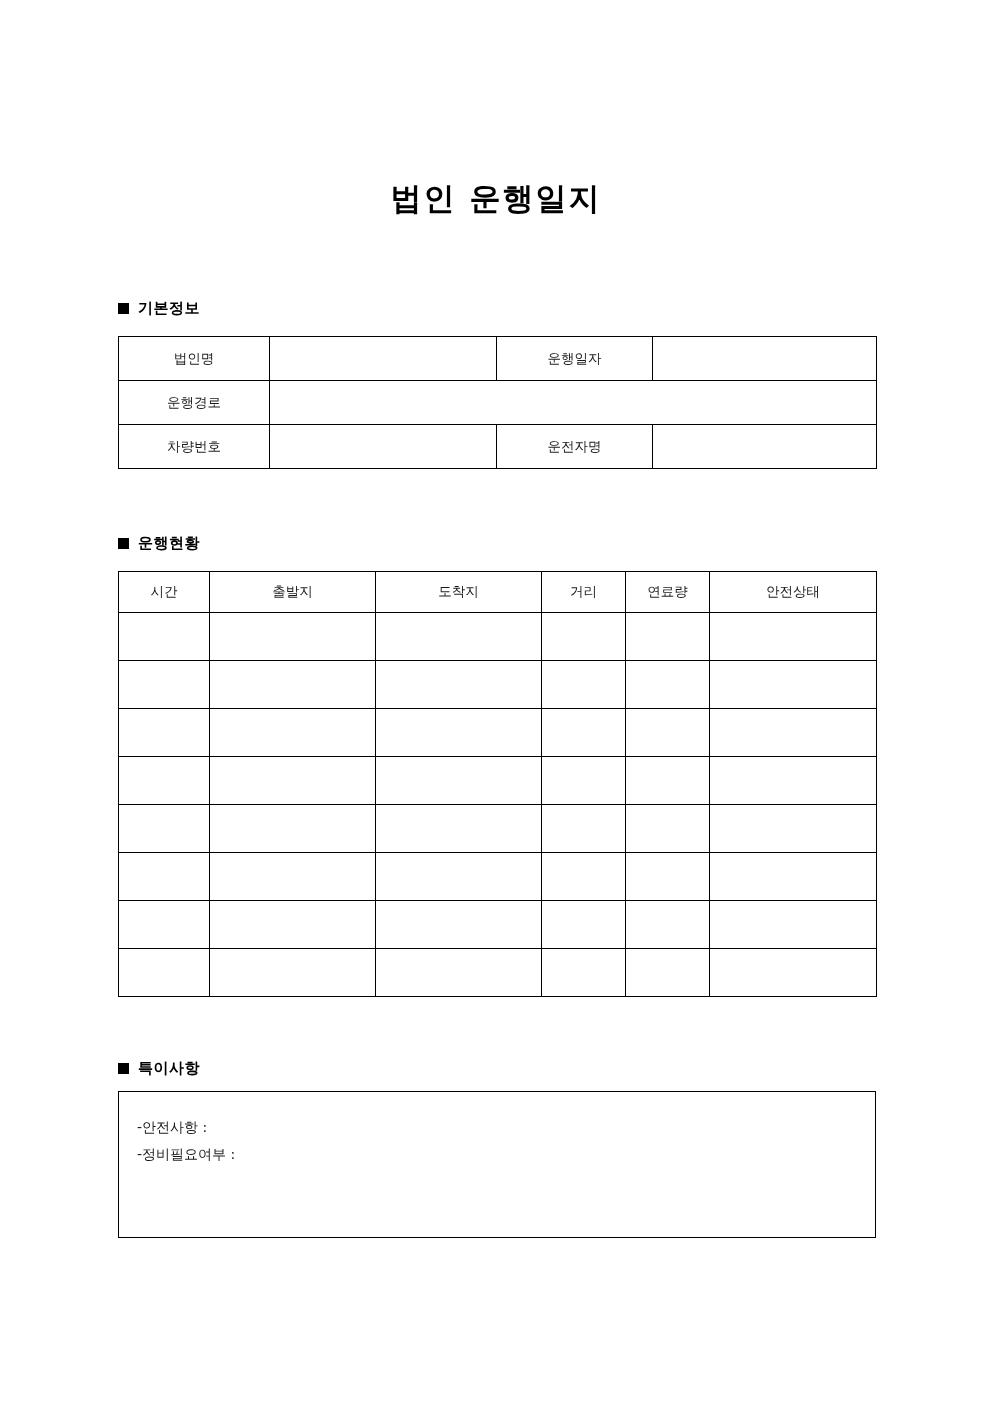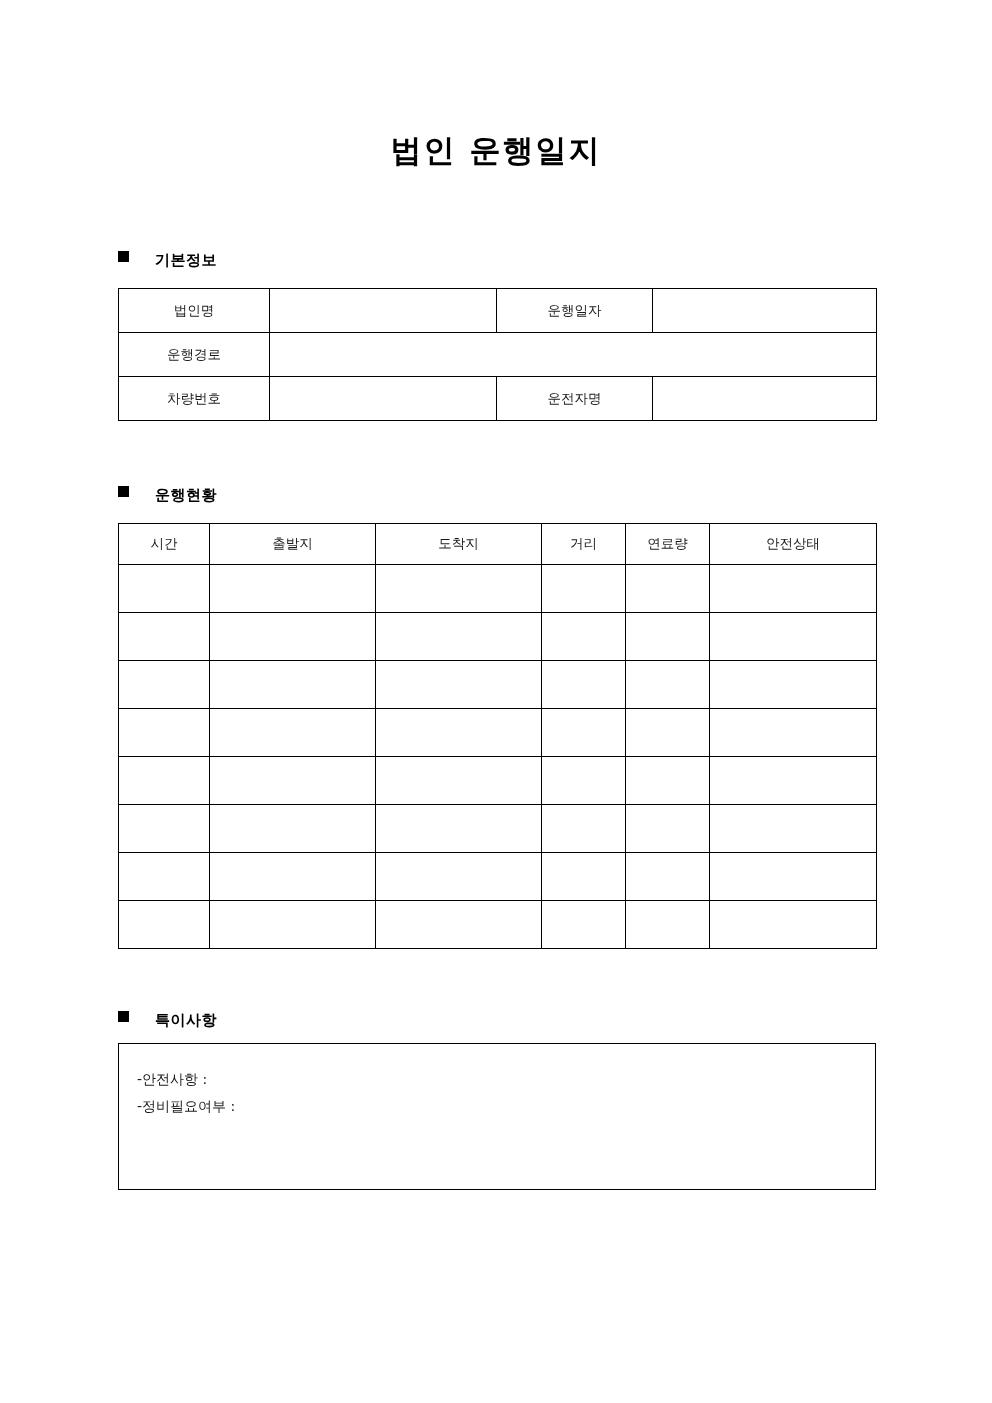--- a/index.html
+++ b/index.html
@@ -16,20 +16,21 @@
     -webkit-font-smoothing: antialiased;
     position: relative;
     overflow: hidden;
   }
 
   .page {
     position: relative;
     width: 992px;
     height: 1074px;
     box-sizing: border-box;
+    margin-top: 48px;
   }
 
   
   .doc-title {
     position: absolute;
     left: 0;
     top: 131px;
     width: 992px;
     text-align: center;
     font-size: 31px;
@@ -41,21 +42,22 @@
 
   
   .section-heading {
     position: absolute;
     left: 118px;
     font-size: 15px;
     font-weight: bold;
     color: #000;
     white-space: nowrap;
     display: flex;
-    gap: 26px;
+    align-items: center;
+    gap: 9px;
   }
   .section-heading .bullet-square {
     display: inline-block;
     width: 11px;
     height: 11px;
     background: #000000;
     flex: 0 0 auto;
     position: relative;
     top: 0px;
   }

